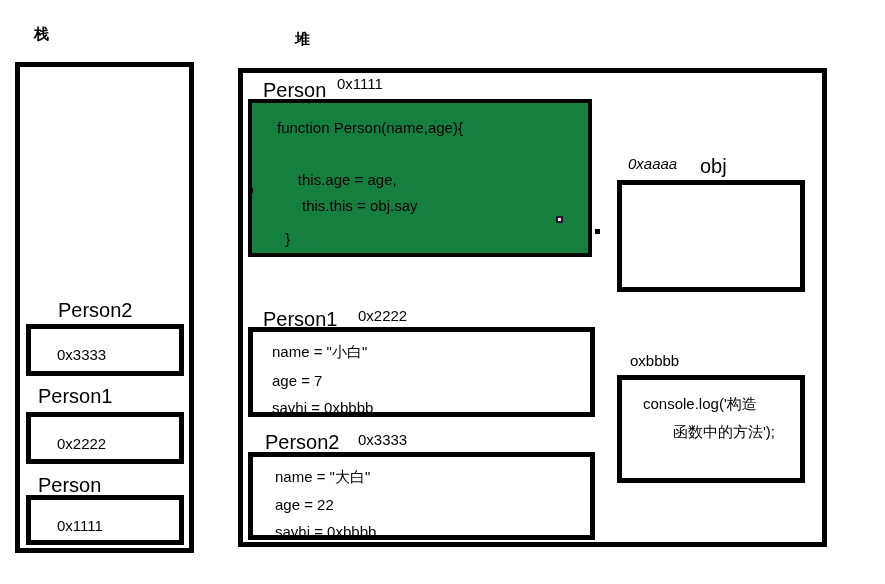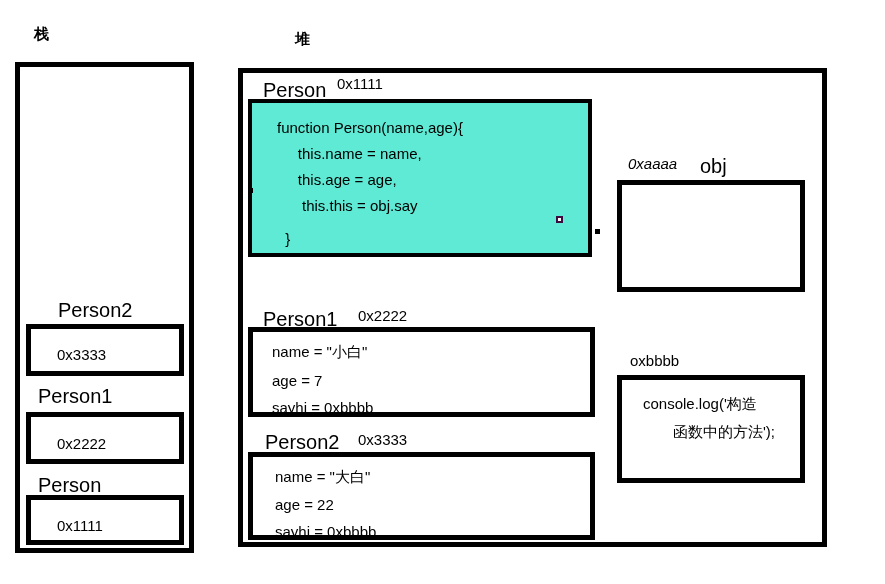--- a/index.html
+++ b/index.html
@@ -37,21 +37,21 @@
   }
 
   
   .cell-box {
     border: 5px solid #000000;
     background: #ffffff;
     box-sizing: border-box;
   }
   .code-box {
     border: 4px solid #000000;
-    background: #5eead4;
+    background: #15803d;
     box-sizing: border-box;
   }
 
   
   .box-caption {
     font-size: 20px;
     color: #000000;
     white-space: nowrap;
     line-height: 1;
   }
@@ -121,21 +121,20 @@
 
   <div class="abs region-label" style="left:295px; top:31px;">堆</div>
 
   <div class="abs outer-box" style="left:238px; top:68px; width:589px; height:479px;"></div>
 
   <div class="abs box-caption" style="left:263px; top:80px;">Person</div>
   <div class="abs addr-caption" style="left:337px; top:76px;">0x1111</div>
 
   <div class="abs code-box" style="left:248px; top:99px; width:344px; height:158px;">
     <div class="abs code-line" style="left:25px; top:17px;">function Person(name,age){</div>
-    <div class="abs code-line" style="left:25px; top:43px;">     this.name = name,</div>
     <div class="abs code-line" style="left:25px; top:69px;">     this.age = age,</div>
     <div class="abs code-line" style="left:25px; top:95px;">      this.this = obj.say</div>
     <div class="abs code-line" style="left:25px; top:121px;"></div>
     <div class="abs code-line" style="left:25px; top:128px;">  }</div>
 
     <div class="abs marker-square" style="left:304px; top:113px;"></div>
 
     <div class="abs border-nub" style="left:-4px; top:85px;"></div>
     <div class="abs border-nub" style="left:343px; top:126px;"></div>
   </div>

